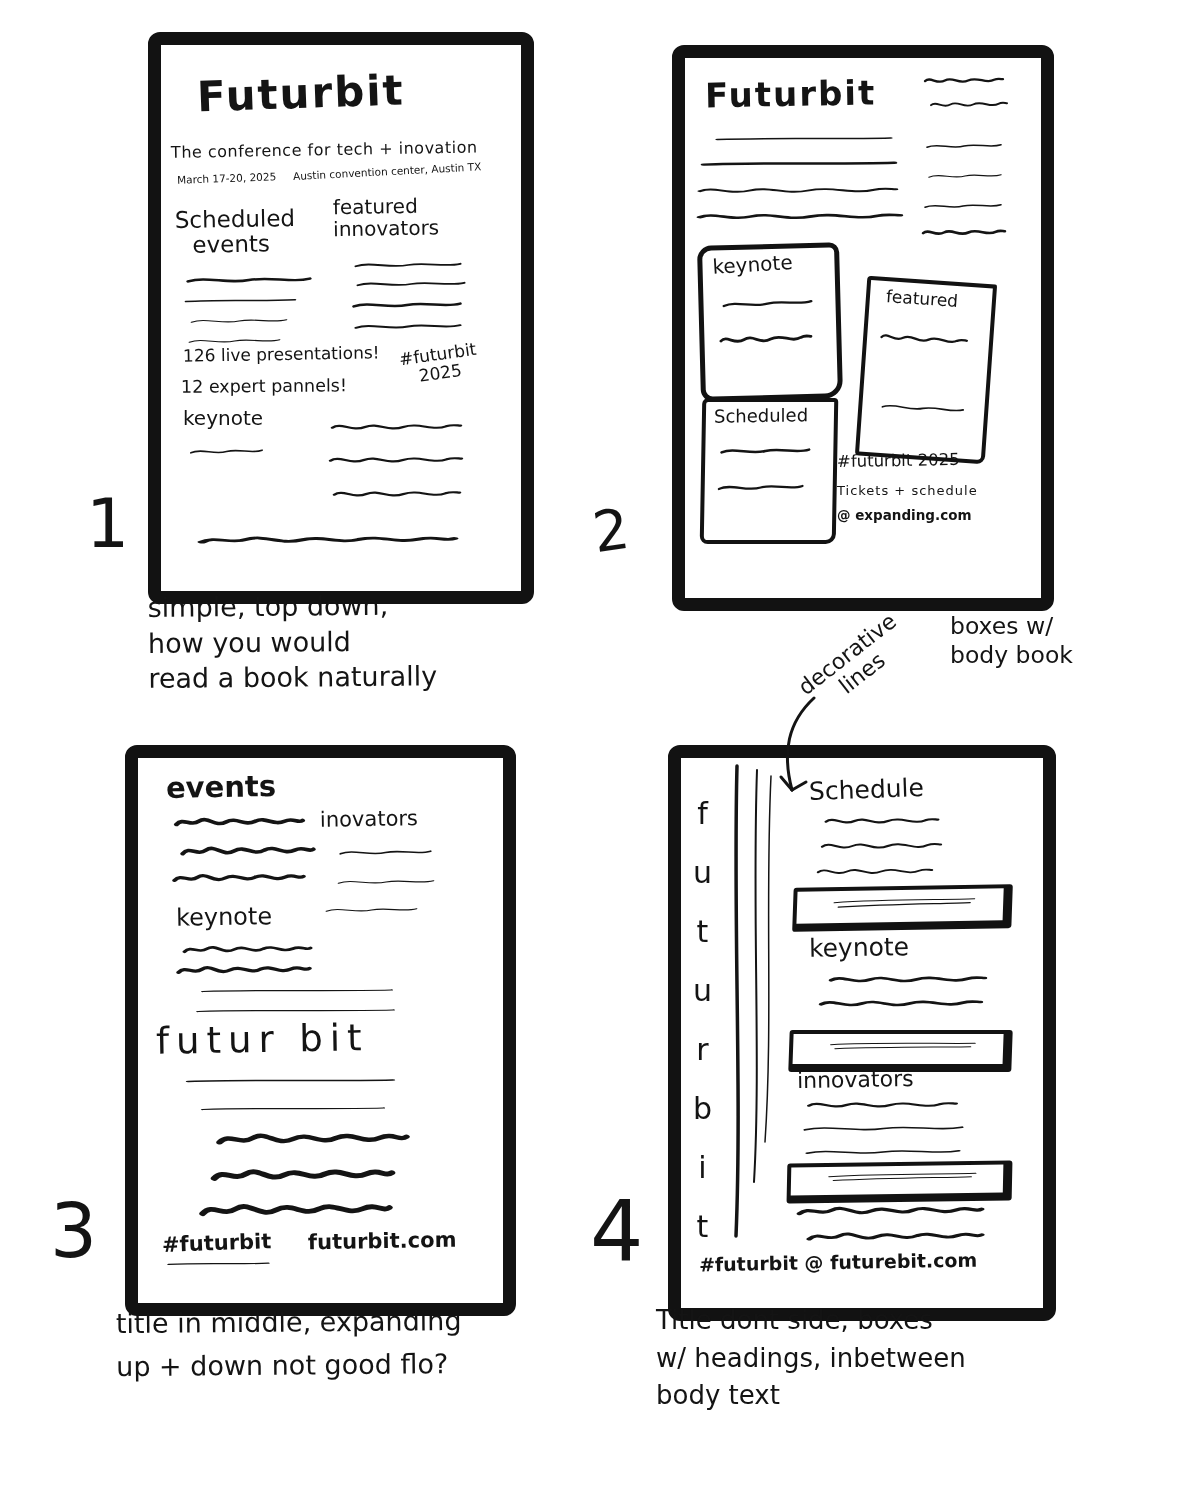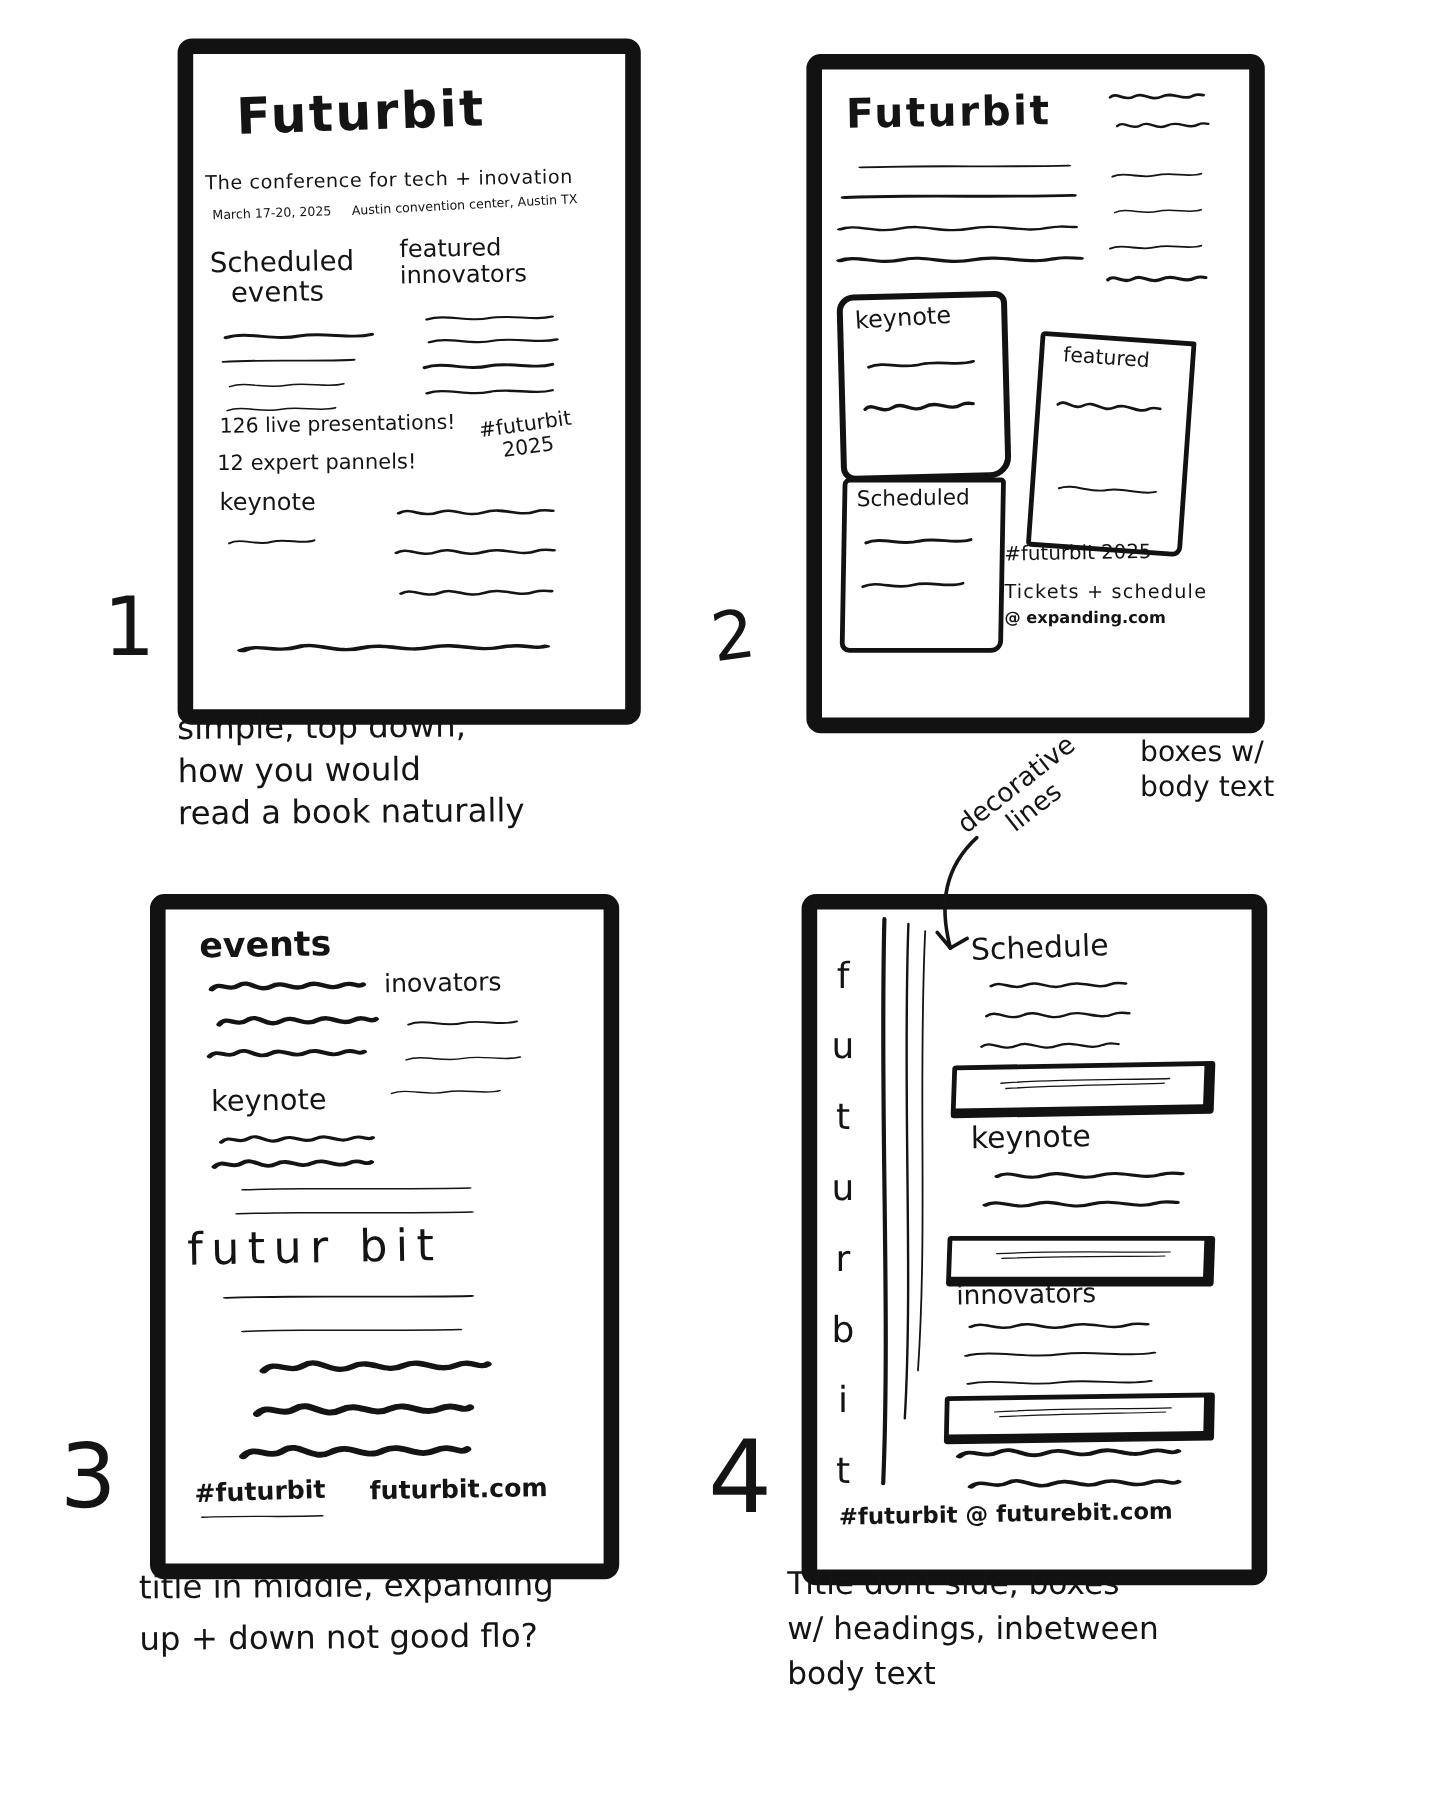--- a/index.html
+++ b/index.html
@@ -151,26 +151,26 @@
       <div class="h" style="left:8px;top:4px;font-size:18px;transform:rotate(-1deg)">Scheduled</div>
       <svg class="sq" style="left:14px;top:42px;width:92px;height:14px" viewBox="0 0 120 20" preserveAspectRatio="none">
           <use href="#wavA" stroke-width="3.5"></use>
         </svg>
       <svg class="sq" style="left:12px;top:78px;width:88px;height:15px" viewBox="0 0 120 20" preserveAspectRatio="none">
           <use href="#wavA" stroke-width="3"></use>
         </svg>
     </div>
 
     <div class="h" style="left:152px;top:394px;font-size:16.5px;transform:rotate(-1deg)">#futurbit 2025</div>
-    <div class="h" style="left:152px;top:426px;font-size:16px;letter-spacing:1px">Tickets + schedule</div>
+    <div class="h" style="left:152px;top:426px;font-size:13px;letter-spacing:1px">Tickets + schedule</div>
     <div class="h" style="left:152px;top:450px;font-size:13.5px;font-weight:600">@ expanding.com</div>
   </div>
   <div class="num" style="left:593px;top:498px;font-size:56px;transform:rotate(-8deg)">2</div>
   <div class="cap" style="left:950px;top:612px;font-size:23.5px;line-height:1.25">boxes w/
-body text</div>
+body book</div>
   <div class="cap" style="left:790px;top:640px;width:130px;font-size:22px;line-height:1.1;text-align:center;transform:rotate(-38deg)">decorative
 lines</div>
   <svg class="sq" style="left:766px;top:694px;width:60px;height:105px;z-index:5" viewBox="0 0 60 105">
     <path d="M48 4 C 22 28, 16 58, 26 96" stroke-width="3"></path>
     <path d="M26 96 L15 83" stroke-width="3"></path>
     <path d="M26 96 L40 88" stroke-width="3"></path>
   </svg>
 
   <div class="poster" style="left:125px;top:745px;width:365px;height:545px">
     <div class="h" style="left:28px;top:14px;font-size:29px;font-weight:700;transform:rotate(-1deg)">events</div>

